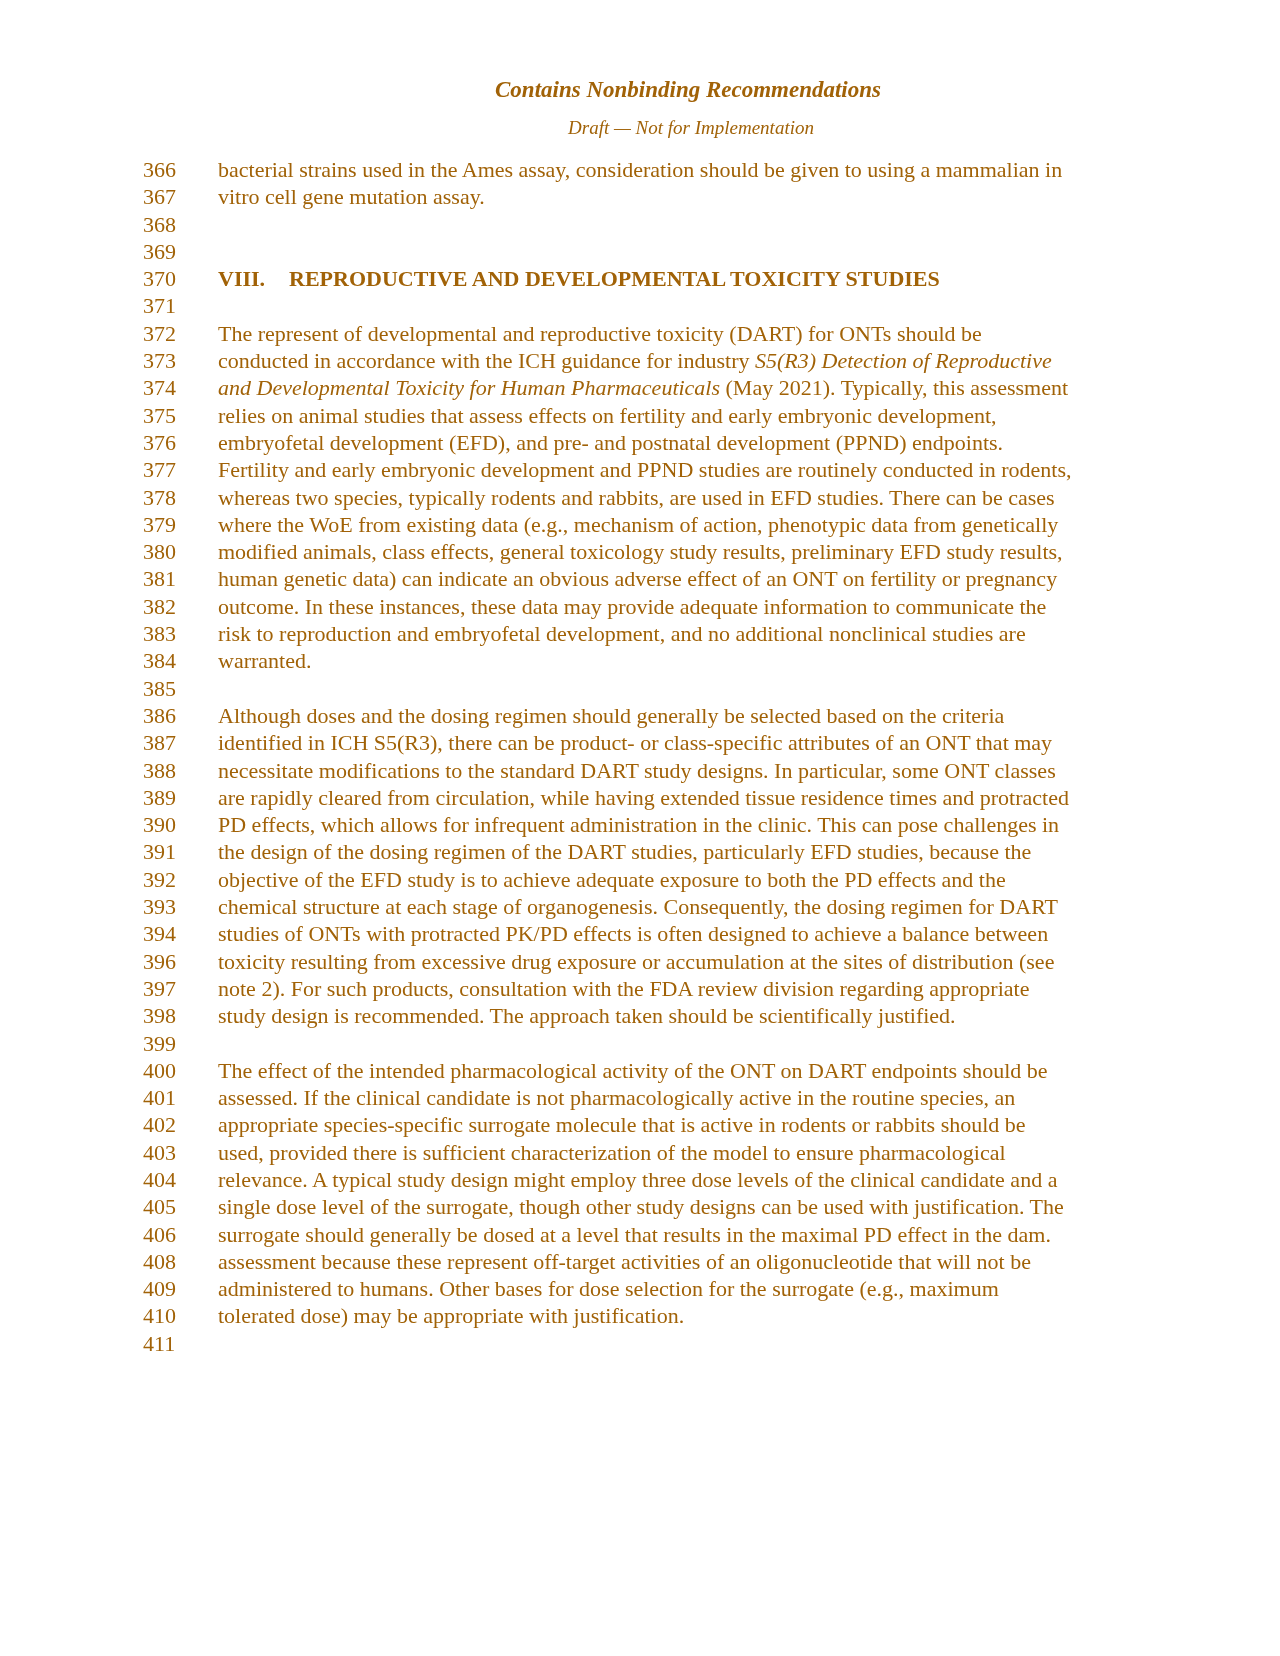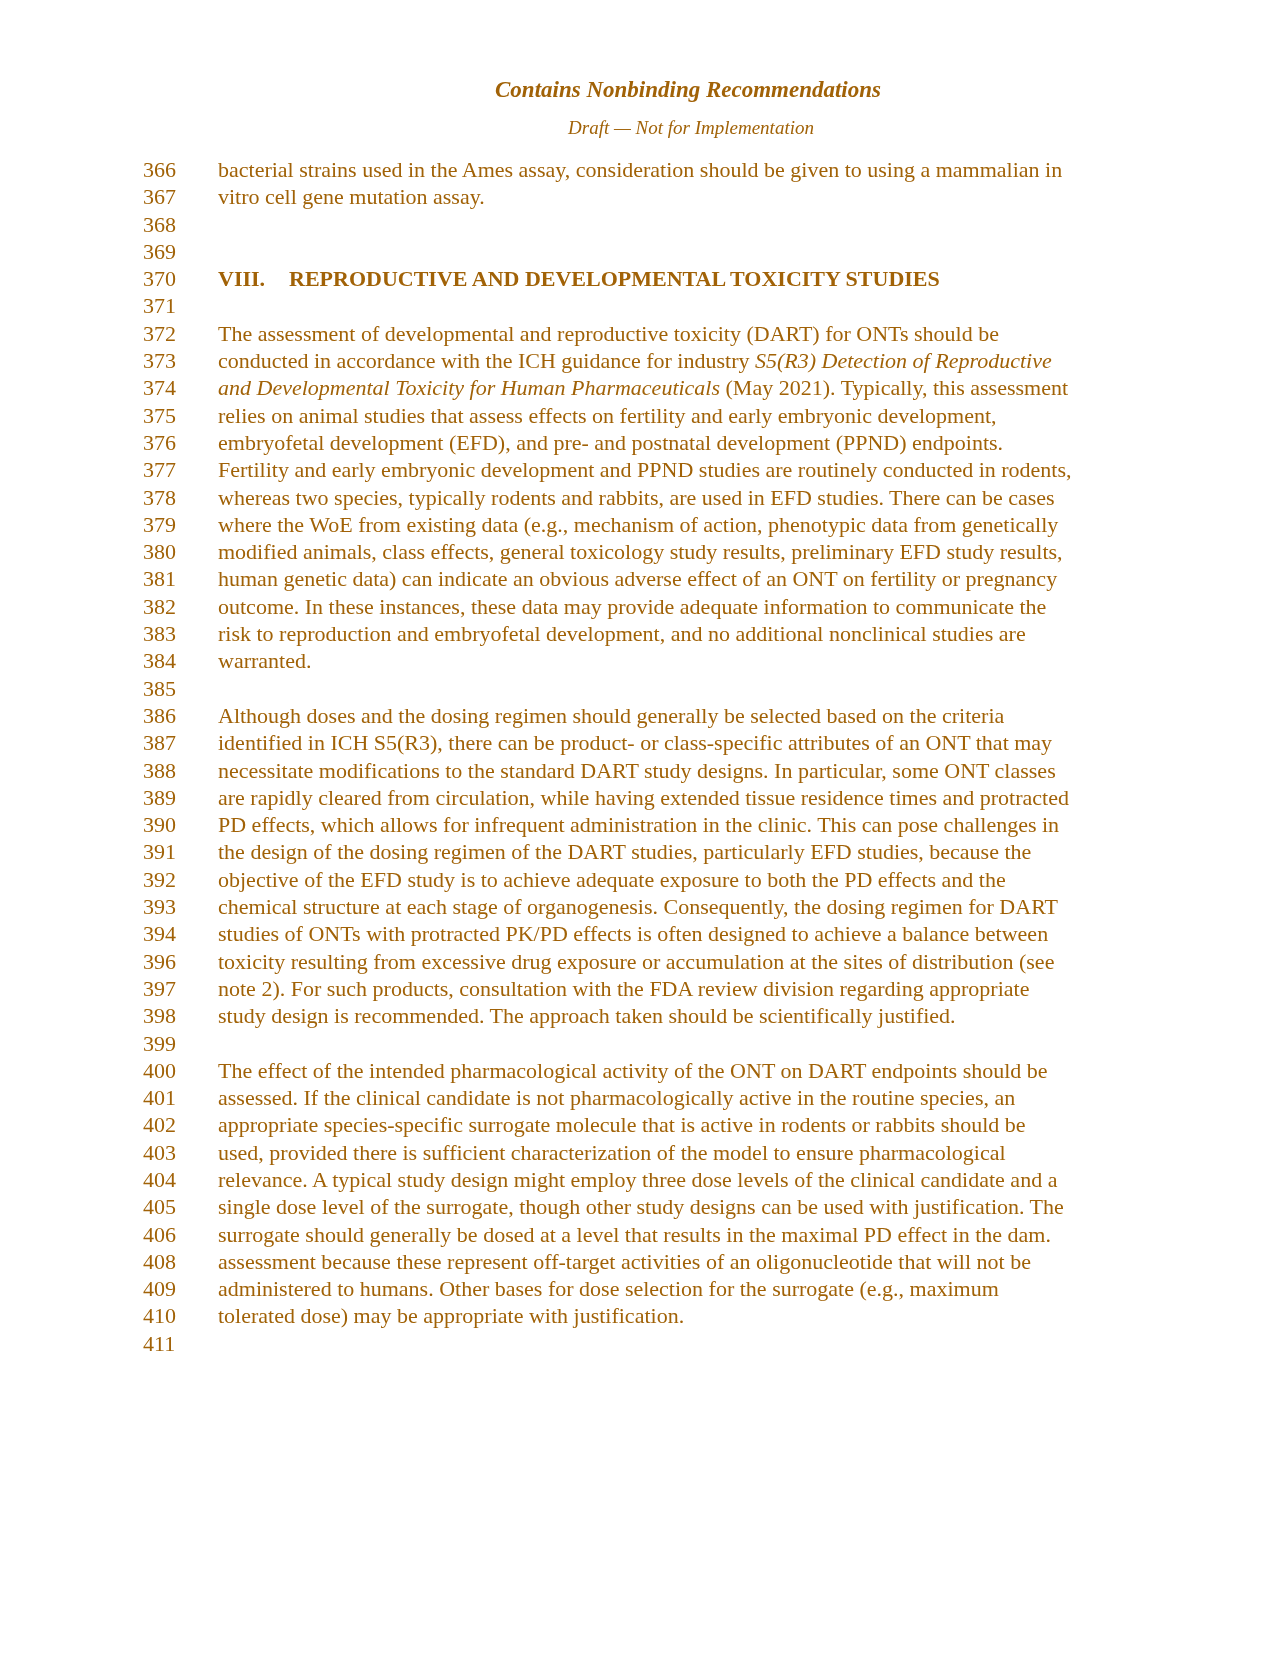--- a/index.html
+++ b/index.html
@@ -65,21 +65,21 @@
   <div class="doc-title">Contains Nonbinding Recommendations</div>
   <div class="doc-subtitle">Draft — Not for Implementation</div>
 
   <div class="lines">
       <div class="line"><span class="line-num">366</span><span class="line-text"><span>bacterial strains used in the Ames assay, consideration should be given to using a mammalian in</span></span></div>
       <div class="line"><span class="line-num">367</span><span class="line-text"><span>vitro cell gene mutation assay.</span></span></div>
       <div class="line"><span class="line-num">368</span><span class="line-text"></span></div>
       <div class="line"><span class="line-num">369</span><span class="line-text"></span></div>
       <div class="line"><span class="line-num">370</span><span class="line-text"><span class="bold hnum">VIII.</span><span class="bold">REPRODUCTIVE AND DEVELOPMENTAL TOXICITY STUDIES</span></span></div>
       <div class="line"><span class="line-num">371</span><span class="line-text"></span></div>
-      <div class="line"><span class="line-num">372</span><span class="line-text"><span>The assessment of developmental and reproductive toxicity (DART) for ONTs should be</span></span></div>
+      <div class="line"><span class="line-num">372</span><span class="line-text"><span>The represent of developmental and reproductive toxicity (DART) for ONTs should be</span></span></div>
       <div class="line"><span class="line-num">373</span><span class="line-text"><span>conducted in accordance with the ICH guidance for industry </span><span class="italic">S5(R3) Detection of Reproductive</span></span></div>
       <div class="line"><span class="line-num">374</span><span class="line-text"><span class="italic">and Developmental Toxicity for Human Pharmaceuticals</span><span> (May 2021). Typically, this assessment</span></span></div>
       <div class="line"><span class="line-num">375</span><span class="line-text"><span>relies on animal studies that assess effects on fertility and early embryonic development,</span></span></div>
       <div class="line"><span class="line-num">376</span><span class="line-text"><span>embryofetal development (EFD), and pre- and postnatal development (PPND) endpoints.</span></span></div>
       <div class="line"><span class="line-num">377</span><span class="line-text"><span>Fertility and early embryonic development and PPND studies are routinely conducted in rodents,</span></span></div>
       <div class="line"><span class="line-num">378</span><span class="line-text"><span>whereas two species, typically rodents and rabbits, are used in EFD studies. There can be cases</span></span></div>
       <div class="line"><span class="line-num">379</span><span class="line-text"><span>where the WoE from existing data (e.g., mechanism of action, phenotypic data from genetically</span></span></div>
       <div class="line"><span class="line-num">380</span><span class="line-text"><span>modified animals, class effects, general toxicology study results, preliminary EFD study results,</span></span></div>
       <div class="line"><span class="line-num">381</span><span class="line-text"><span>human genetic data) can indicate an obvious adverse effect of an ONT on fertility or pregnancy</span></span></div>
       <div class="line"><span class="line-num">382</span><span class="line-text"><span>outcome. In these instances, these data may provide adequate information to communicate the</span></span></div>

